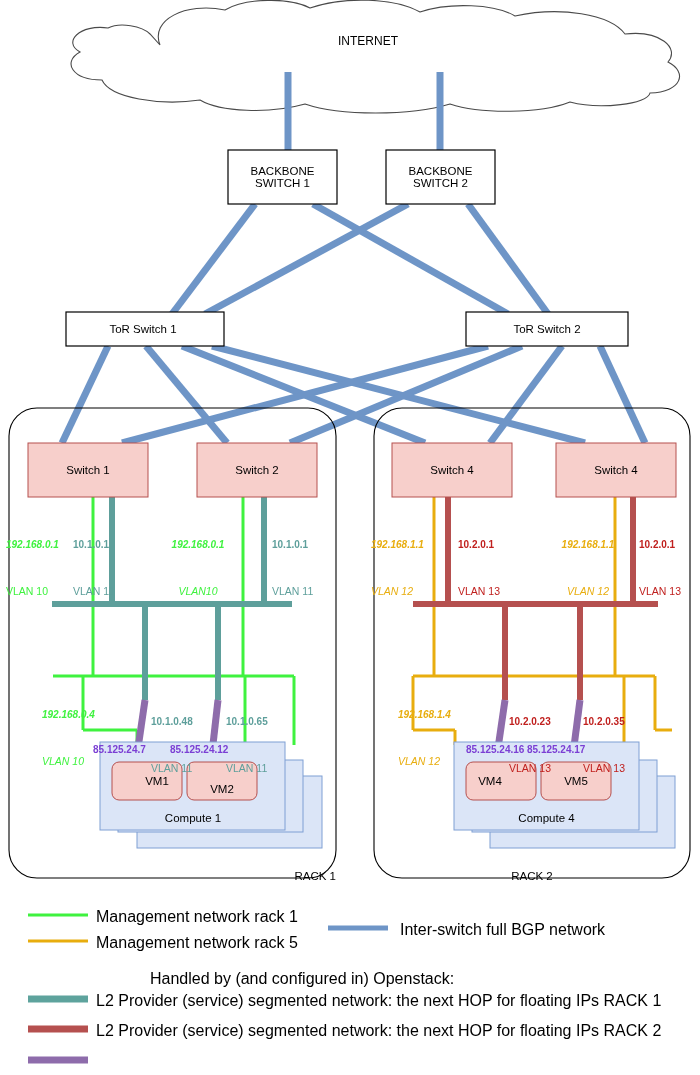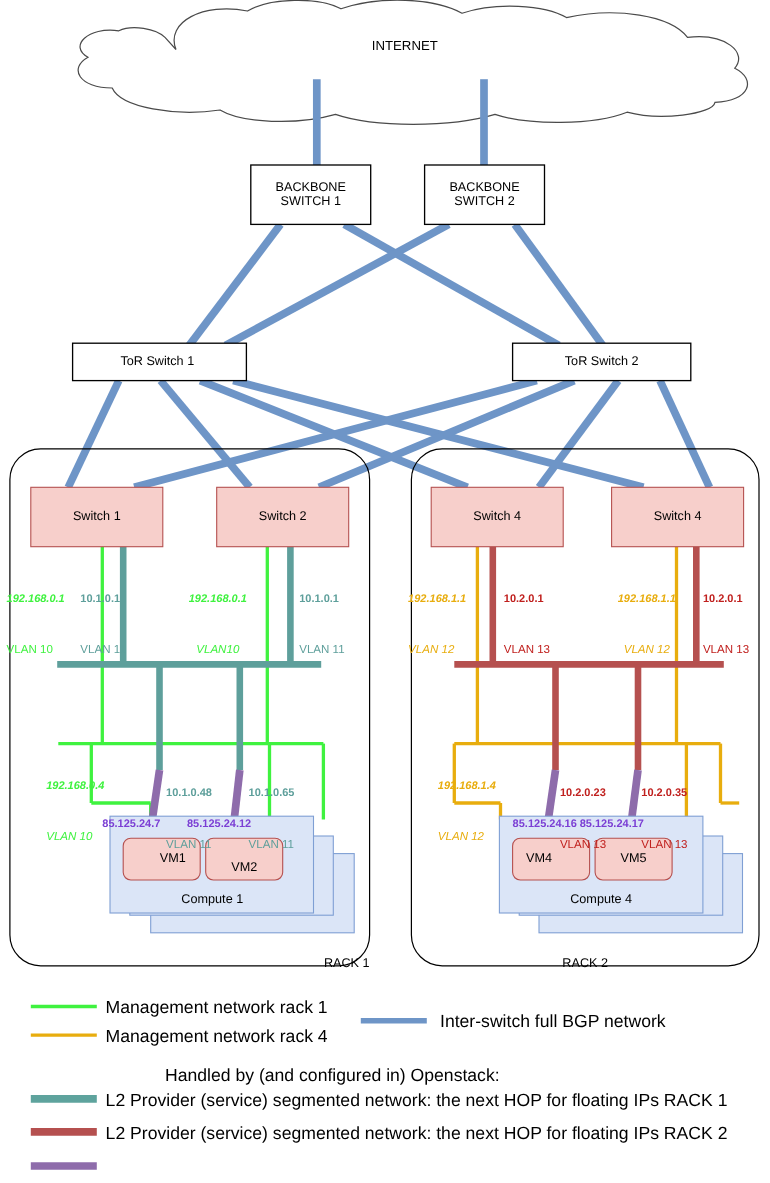--- a/index.html
+++ b/index.html
@@ -241,19 +241,19 @@
     <div class="vlan red">VLAN 13</div>
   </div>
   <div class="lbl ip purple" style="left:466px;top:744px;">85.125.24.16</div>
   <div class="lbl ip purple" style="left:527px;top:744px;">85.125.24.17</div>
   <div class="boxtext" style="left:466px;top:762px;width:48px;height:38px;">VM4</div>
   <div class="boxtext" style="left:541px;top:762px;width:70px;height:38px;">VM5</div>
   <div class="vmlabel" style="left:454px;top:812px;width:185px;text-align:center;">Compute 4</div>
   <div class="racklabel" style="left:374px;top:870px;width:316px;text-align:center;">RACK 2</div>
 
   <div class="legendtext" style="left:96px;top:908px;">Management network rack 1</div>
-  <div class="legendtext" style="left:96px;top:934px;">Management network rack 4</div>
+  <div class="legendtext" style="left:96px;top:934px;">Management network rack 5</div>
   <div class="legendtext" style="left:400px;top:921px;">Inter-switch full BGP network</div>
   <div class="legendtext" style="left:150px;top:970px;">Handled by (and configured in) Openstack:</div>
   <div class="legendtext" style="left:96px;top:992px;">L2 Provider (service) segmented network: the next HOP for floating IPs RACK 1</div>
   <div class="legendtext" style="left:96px;top:1022px;">L2 Provider (service) segmented network: the next HOP for floating IPs RACK 2</div>
 
 </div>
 
 </body></html>

